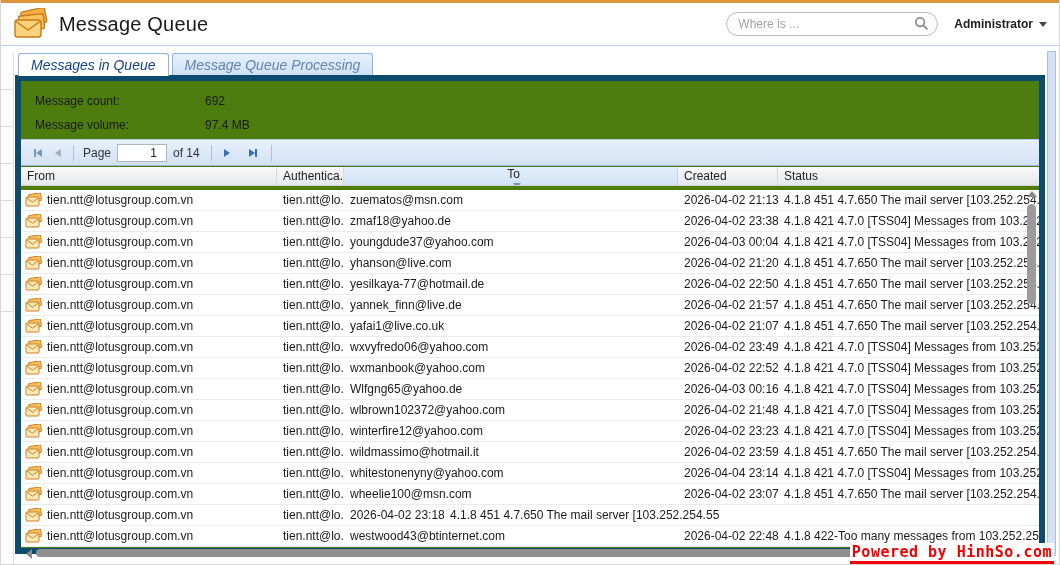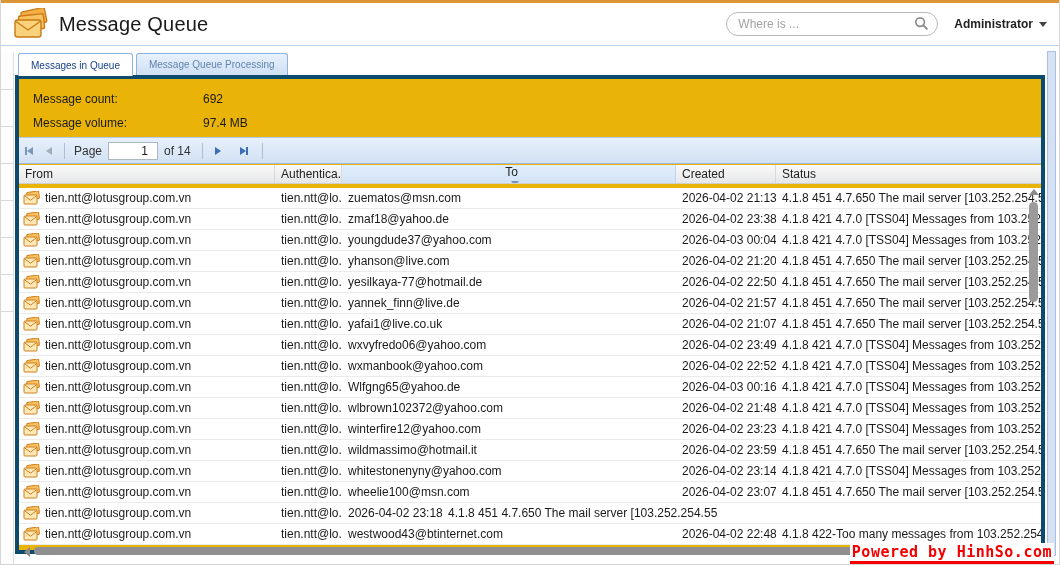--- a/index.html
+++ b/index.html
@@ -31,38 +31,38 @@
 
   
   .left-strip { position:absolute; left:0; top:53px; bottom:0; width:13px; background:#fdfdfd; border-right:1px solid #dedede; }
   .left-strip .cell { height:37px; border-bottom:1px solid #d9d9d9; }
   .right-strip { position:absolute; right:3px; top:51px; bottom:8px; width:9px;
                  background:#d6e2f3; border:1px solid #a5c2e4; }
 
   
   .content { position:absolute; left:14px; right:14px; top:53px; bottom:10px; }
   .tabbar { position:relative; height:22px; display:flex; gap:3px; padding-left:3px; z-index:2; }
-  .tab { display:flex; align-items:center; padding:0 12px; font-size:10px; cursor:pointer;
-         border:1px solid #8db2e3; border-bottom:none; border-radius:3px 3px 0 0; height:22px; }
+  .tab { display:flex; align-items:center; padding:0 12px; font-size:14px; cursor:pointer;
+         border:1px solid #8db2e3; border-bottom:none; border-radius:3px 3px 0 0; height:22px;font-style:italic; }
   .tab.active { background:#fff; color:#15428b; height:23px; margin-bottom:-1px; z-index:3; }
   .tab.inactive { background:linear-gradient(#e8f1fd,#cfe0f3); color:#6284ad; }
   .panel { position:absolute; left:0; right:0; top:22px; bottom:0;
-           border:4px solid #0c4a6e; background:#eab308; }
+           border:6px solid #0c4a6e; background:#4d7c0f; }
 
   
   .summary { position:absolute; top:0; left:0; right:0; height:58px; padding-top:13px; }
   .summary .srow { display:flex; height:24px; align-items:flex-start; font-size:12px; color:#1a1a1a; }
   .summary .slabel { width:156px; padding-left:14px; }
   .summary .svalue { padding-left:0;margin-left:28px; }
 
   
   .toolbar { position:absolute; top:58px; left:0; right:0; height:27px;
              background:linear-gradient(#e7f0fb,#d2e1f3);
              border-top:1px solid #b5cce8; border-bottom:1px solid #9cb8d8;
-             display:flex; align-items:center; font-size:12px; color:#333; }
+             display:flex; align-items:center; padding-left:7px; font-size:12px; color:#333; }
   .pg-btn { width:20px; height:20px; display:flex; align-items:center; justify-content:center; cursor:pointer; }
   .tb-sep { width:1px; height:16px; background:#aebfd4; margin:0 5px; }
   .page-label { margin:0 6px 0 4px; }
   .page-input { width:50px; height:18px; border:1px solid #aeb6c2; font-size:12px; text-align:right;
                 padding-right:9px; color:#222; font-family:"Liberation Sans", sans-serif; }
   .of-label { margin:16px 6px; }
 
   
   .grid-header { position:absolute; top:86px; left:0; right:0; height:19px; display:flex;
                  background:linear-gradient(#f9f9f9,#e6e7e9); border-bottom:1px solid #cfcfcf;
@@ -550,21 +550,21 @@
       </svg>
       <span>tien.ntt@lotusgroup.com.vn</span>
     </div>
     <div class="cell c-auth">
               <span>tien.ntt@lo...</span>
             </div>
     <div class="cell c-to">
               <span>whitestonenyny@yahoo.com</span>
             </div>
     <div class="cell c-created">
-              <span>2026-04-02 23:14</span>
+              <span>2026-04-04 23:14</span>
             </div>
     <div class="cell c-status">
               <span>4.1.8 421 4.7.0 [TSS04] Messages from 103.252.2</span>
             </div>
   </div>
           <div class="row">
     <div class="cell c-from">
       <svg class="mail-icon" viewBox="0 0 17 14">
         <g transform="rotate(-8 9 4)">
           <rect x="4" y="0.8" width="12" height="7.5" rx="1" fill="#f8c261" stroke="#d07f1c" stroke-width="1"></rect>

